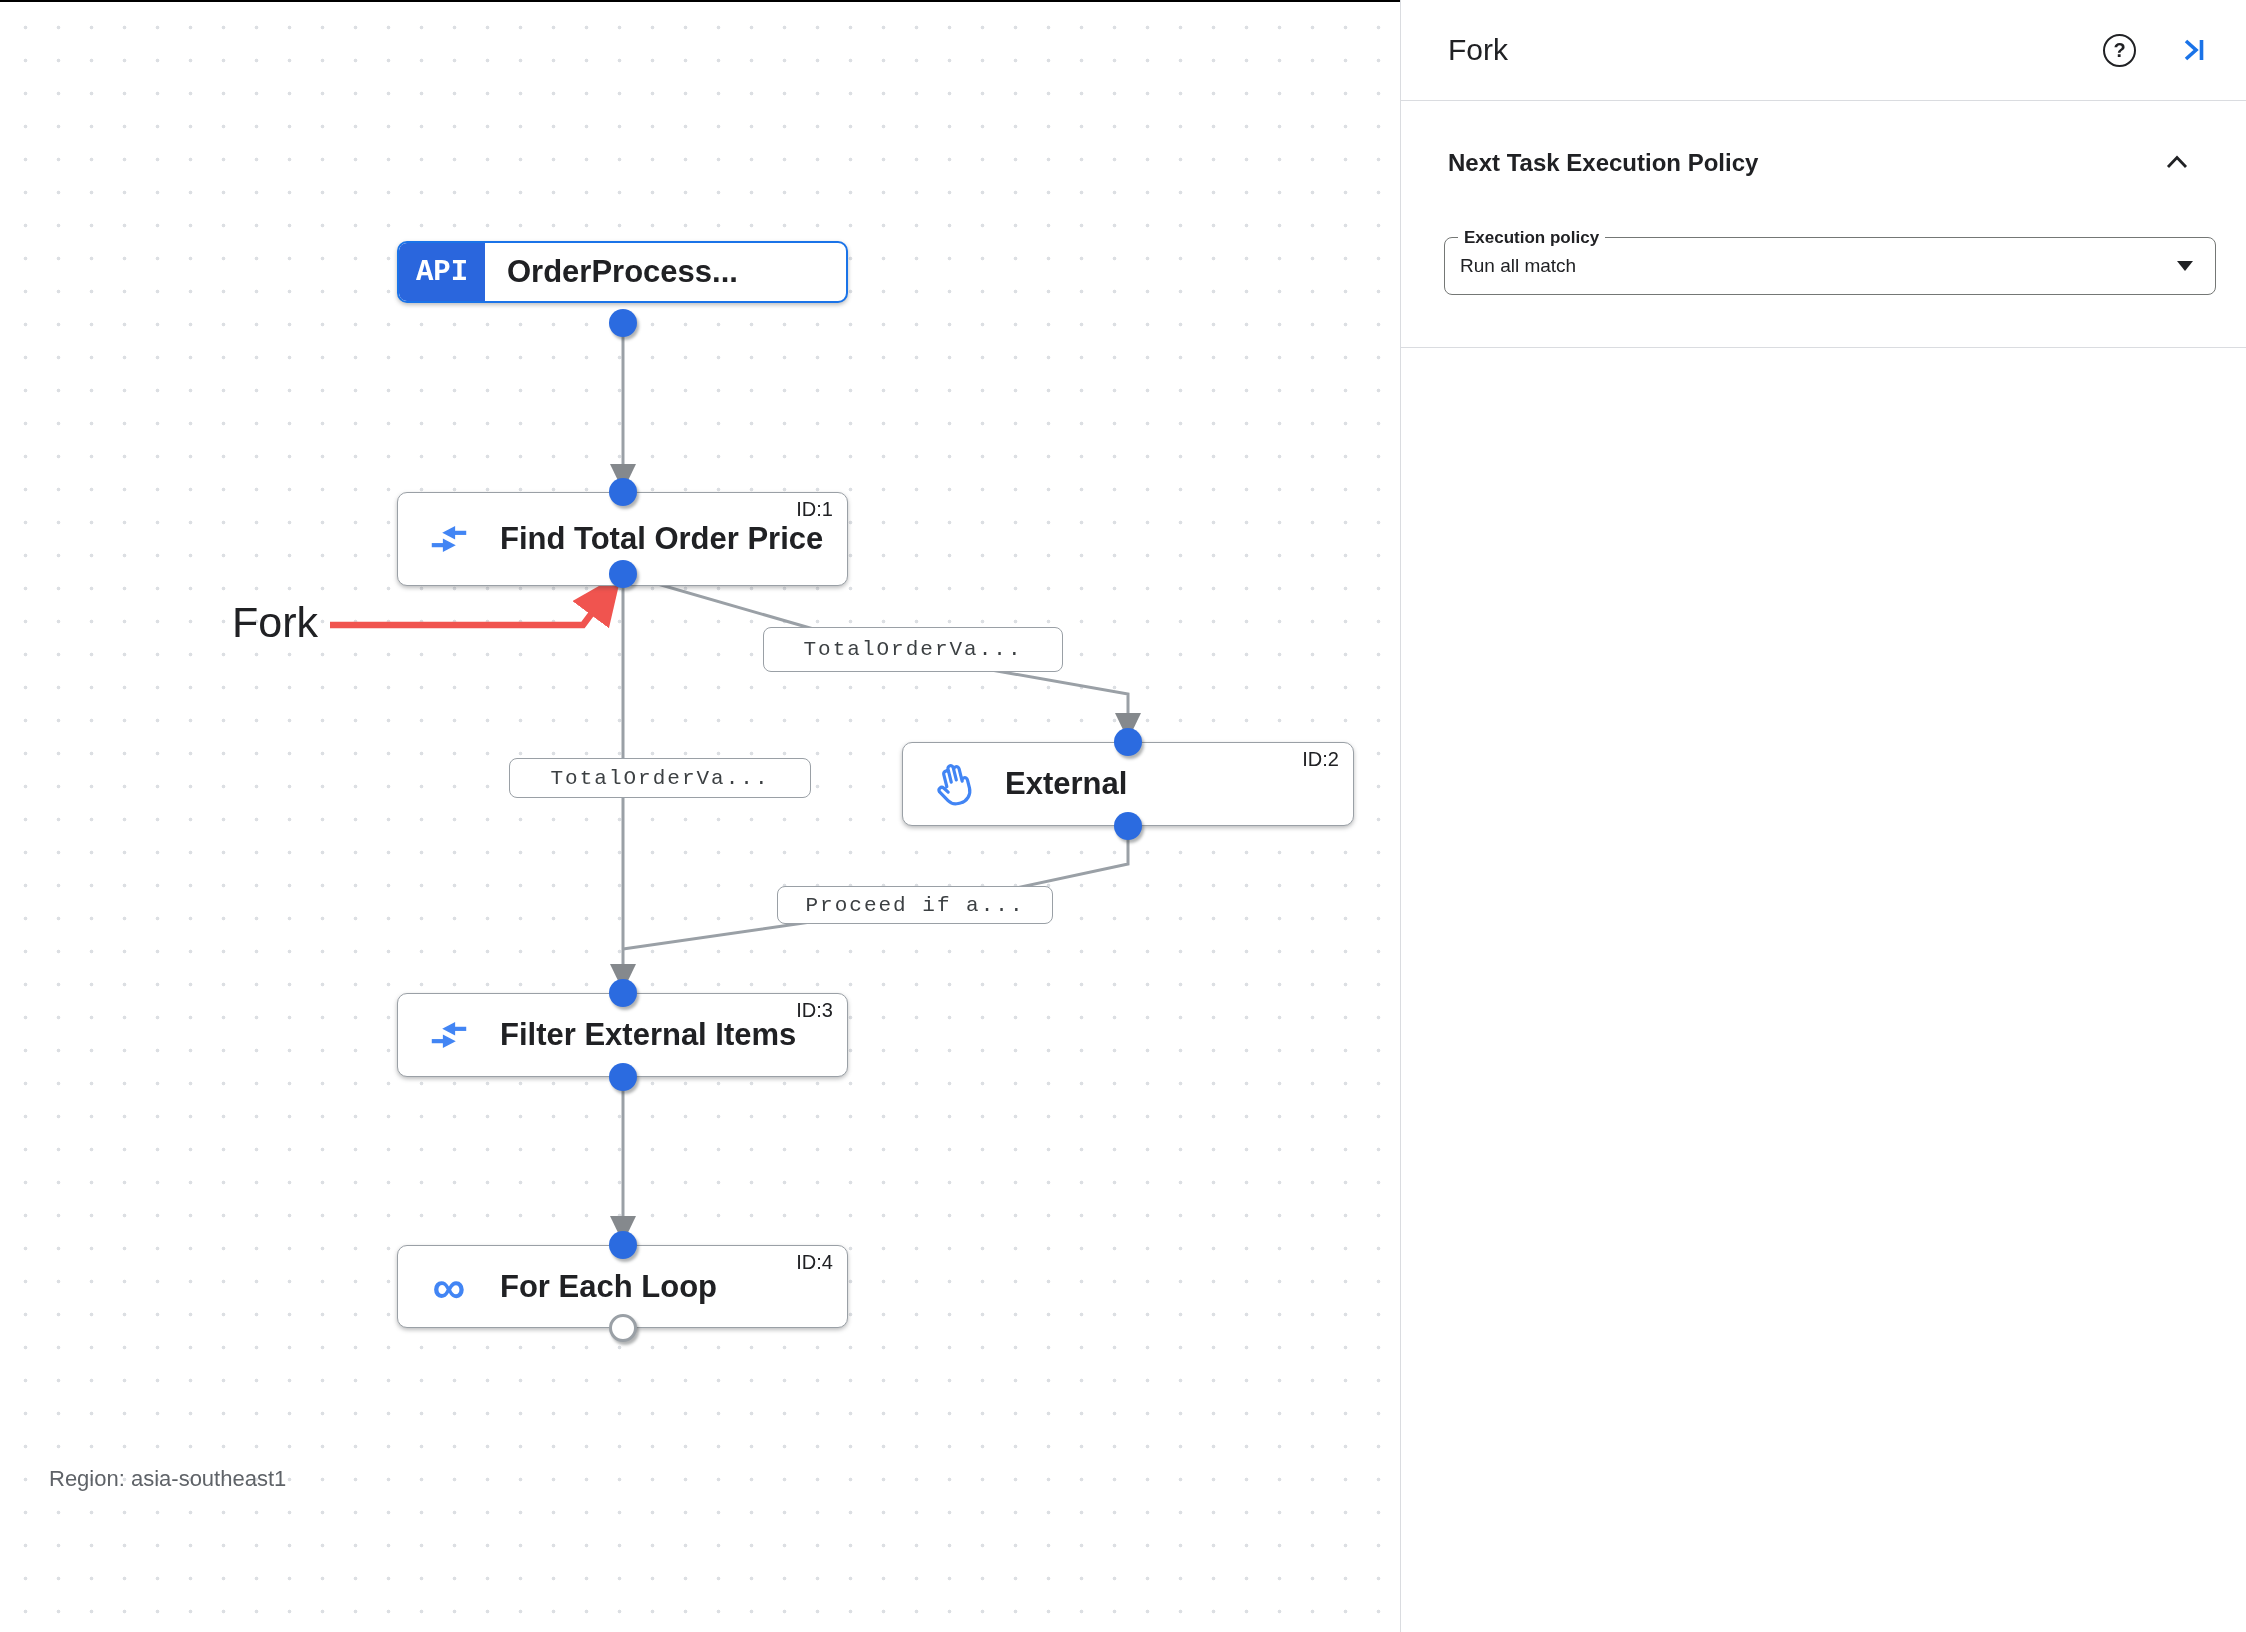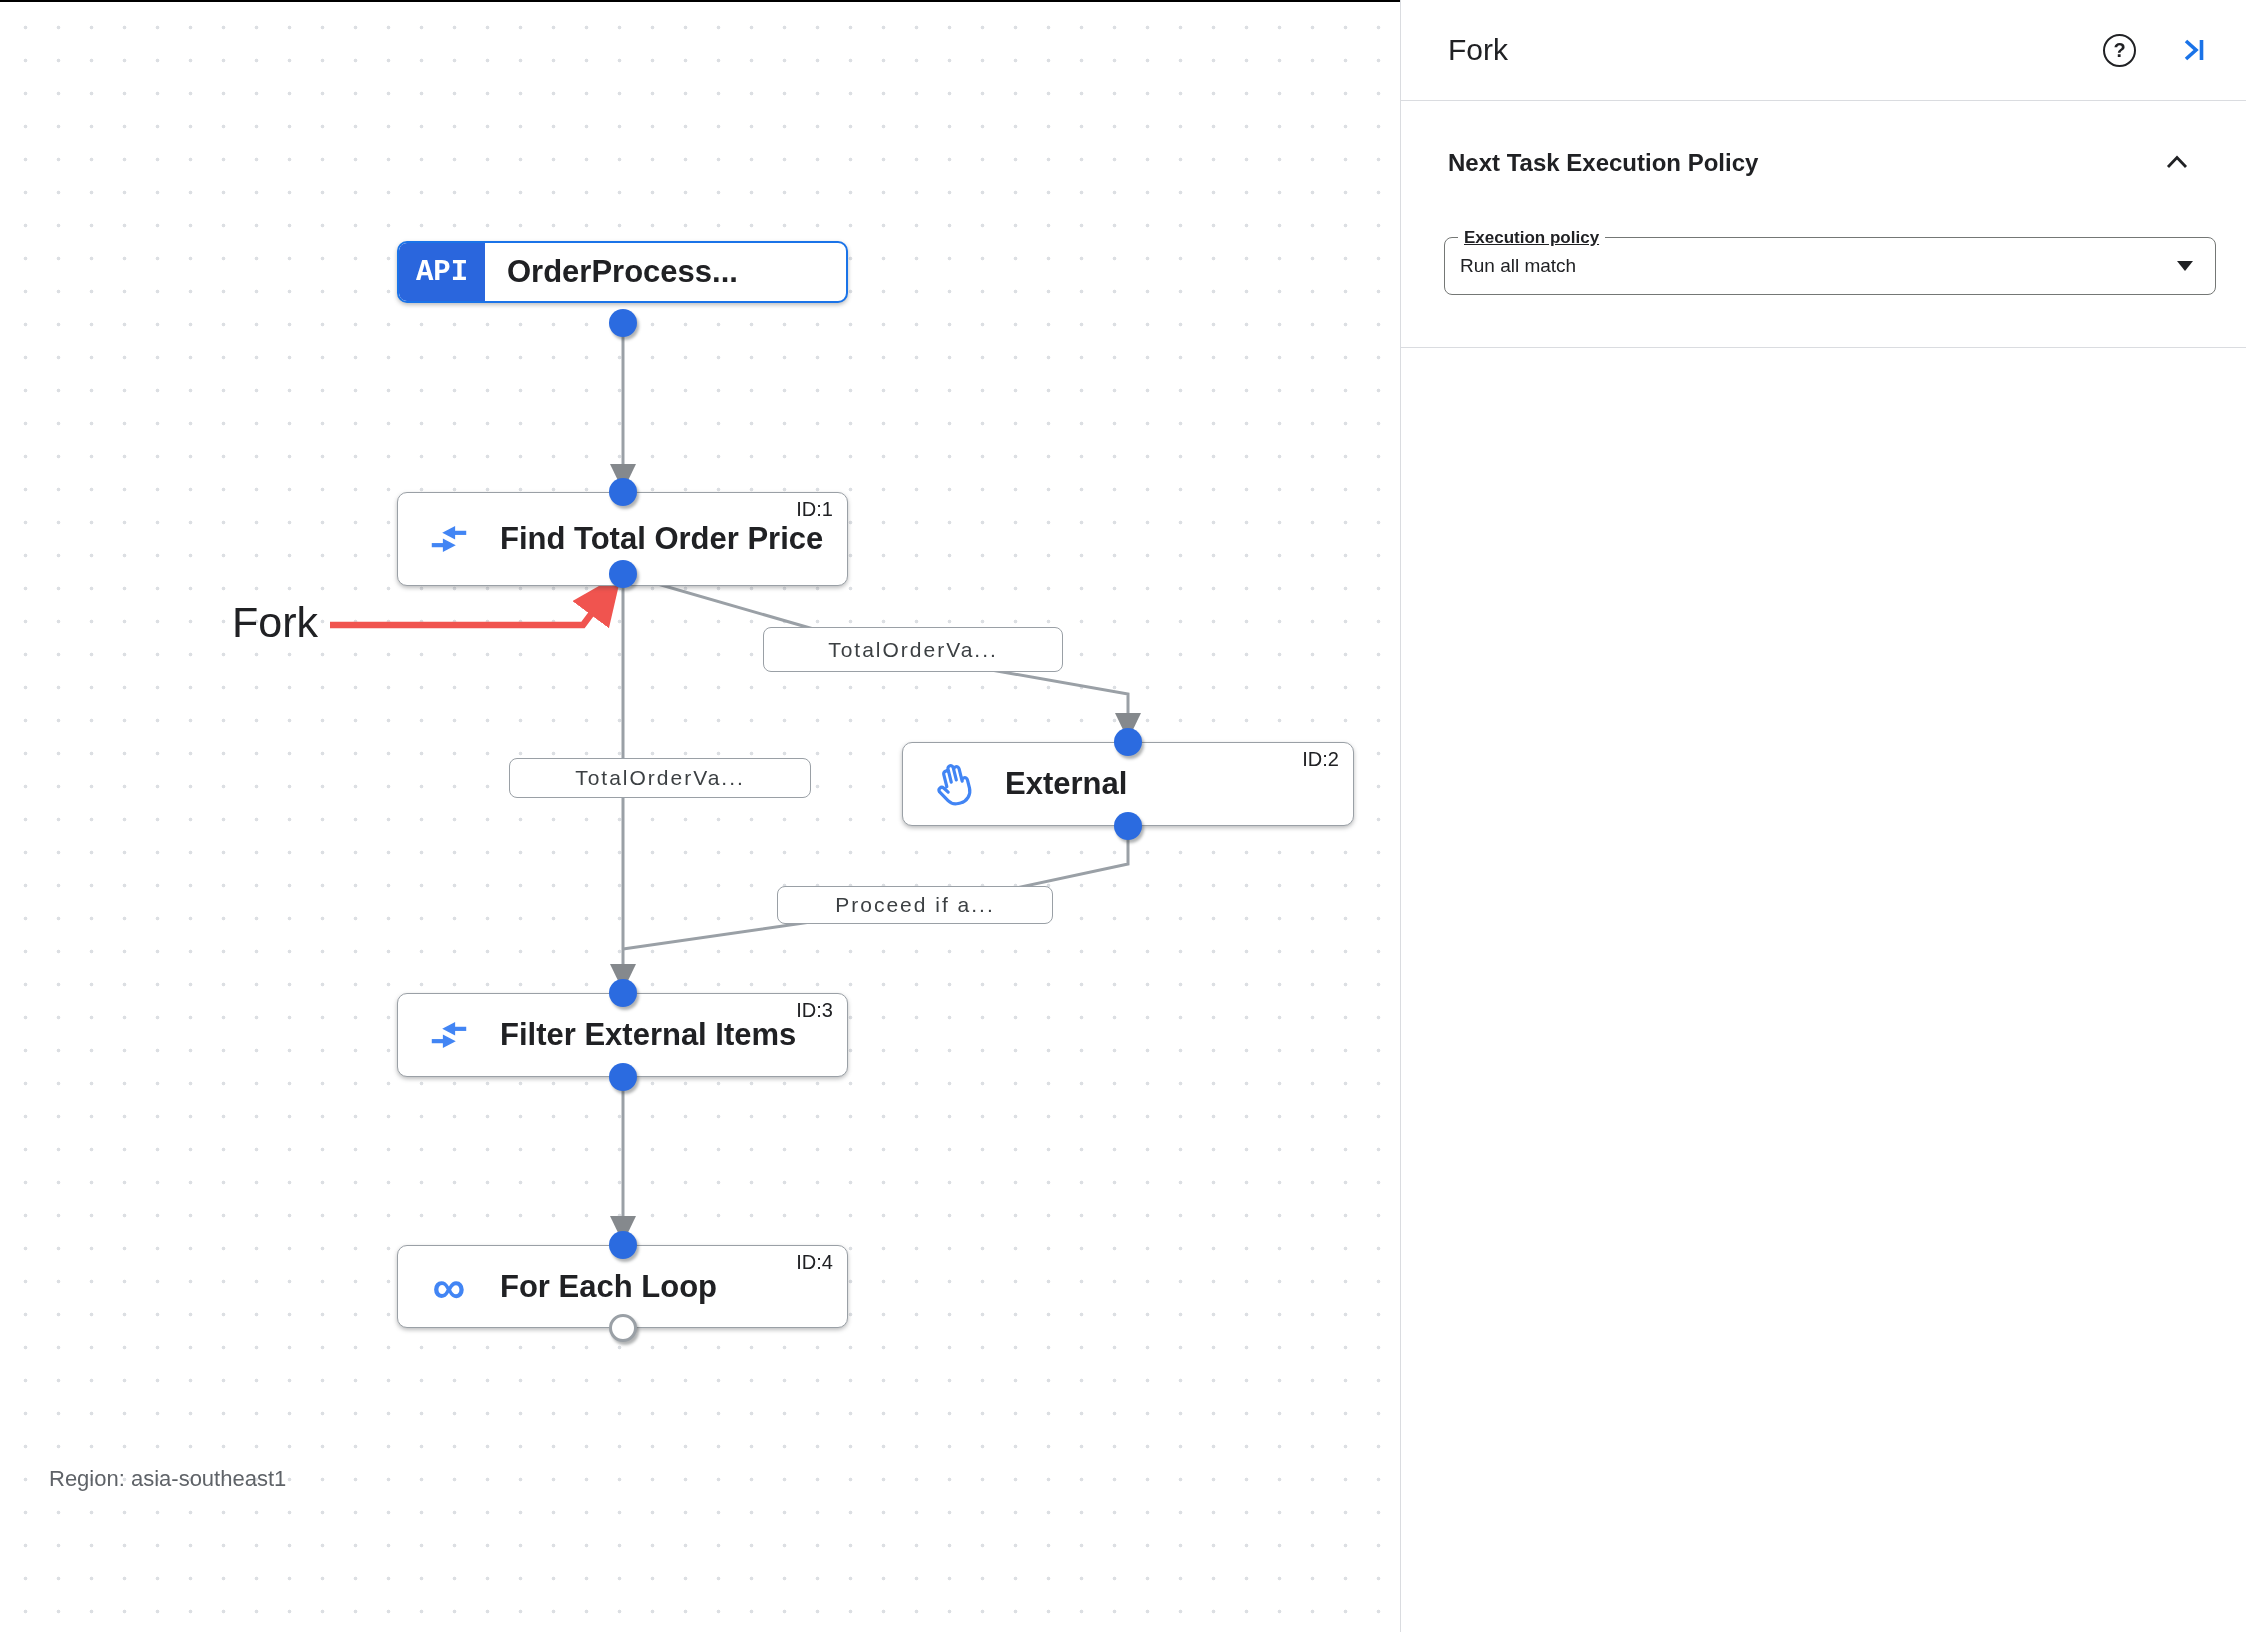--- a/index.html
+++ b/index.html
@@ -31,21 +31,21 @@
   .trigger .title { margin-left:22px; }
 
   .infinity { font-size:46px; font-weight:700; color:#4285f4; line-height:34px; }
 
   .dot { position:absolute; width:28px; height:28px; border-radius:50%;
     background:#2b6be0; z-index:4; box-shadow:2px 3px 3px rgba(60,64,67,.4); }
   .dot.hollow { background:#fff; border:3.5px solid #9aa0a6; }
 
   .edge-label { position:absolute; background:#fff; border:1.5px solid #9aa0a6;
     border-radius:8px; z-index:3; display:flex; align-items:center; justify-content:center;
-    font-size:21px; letter-spacing:2px; color:#3c4043; }
+    font-size:21px; letter-spacing:2px; color:#3c4043;font-family:Liberation Mono, monospace; }
 
   .fork-note { position:absolute; left:232px; top:596px; font-size:43px;
     color:#202124; z-index:5; }
   .region { position:absolute; left:49px; top:1464px; font-size:22px; color:#5f6368; z-index:2; }
 
   
   .panel { position:absolute; left:1400px; top:0; width:846px; height:1632px;
     background:#fff; border-left:1px solid #dadce0; }
   .panel-header { position:absolute; left:0; top:0; width:100%; height:100px;
     display:flex; align-items:center; }
@@ -57,21 +57,21 @@
   .hdivider { position:absolute; left:0; width:100%; height:0; border-top:1px solid #dadce0; }
 
   .section-row { position:absolute; left:47px; right:54px; top:148px;
     display:flex; align-items:center; justify-content:space-between;gap:23px; }
   .section-title { font-size:24px; font-weight:700; color:#202124; }
 
   .select-field { position:absolute; left:43px; top:237px; width:772px; height:58px;
     border:1.5px solid #747775; border-radius:8px; cursor:pointer;
     display:flex; align-items:center; }
   .select-field .flabel { position:absolute; top:-10px; left:13px; background:#fff;
-    padding:0 6px; font-size:17px; font-weight:700; color:#202124;text-decoration:underline; }
+    padding:0 6px; font-size:17px; font-weight:700; color:#202124; }
   .select-field .fvalue { font-size:19px; color:#202124; margin-left:15px; flex:1; }
   .select-field .caret { width:0; height:0; border-left:8px solid transparent;
     border-right:8px solid transparent; border-top:10px solid #202124; margin-right:22px; }
 </style>
 </head>
 <body>
 
 <div class="canvas">
 
   <svg class="edges" width="1400" height="1632">

